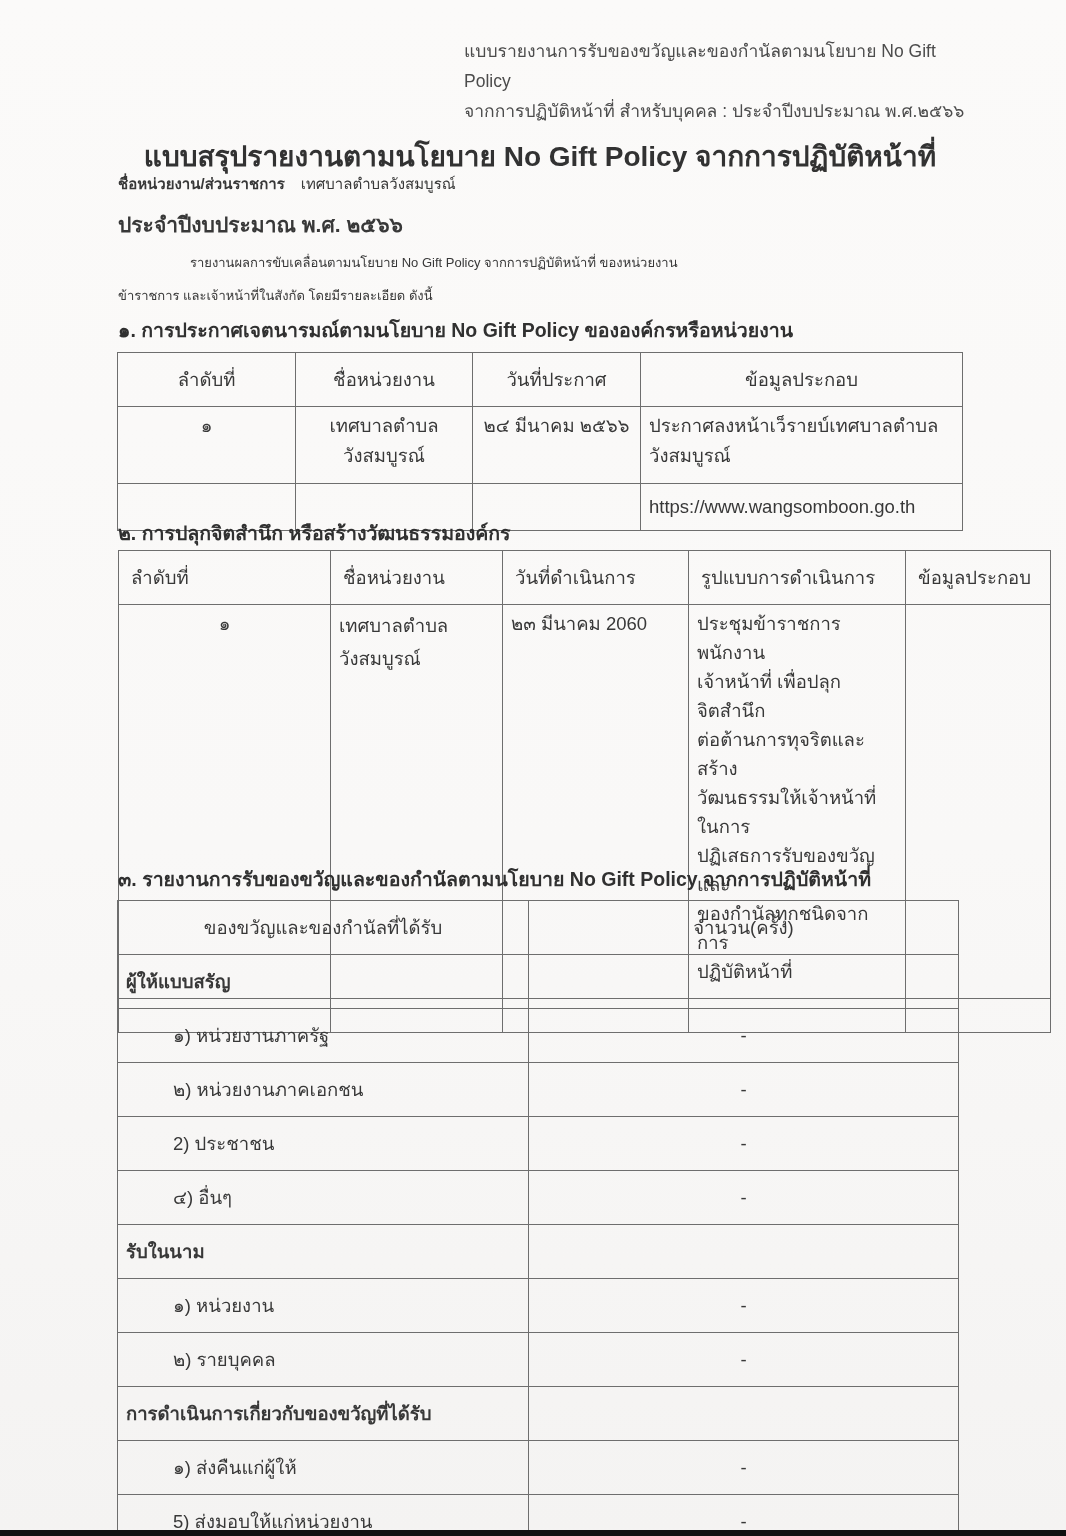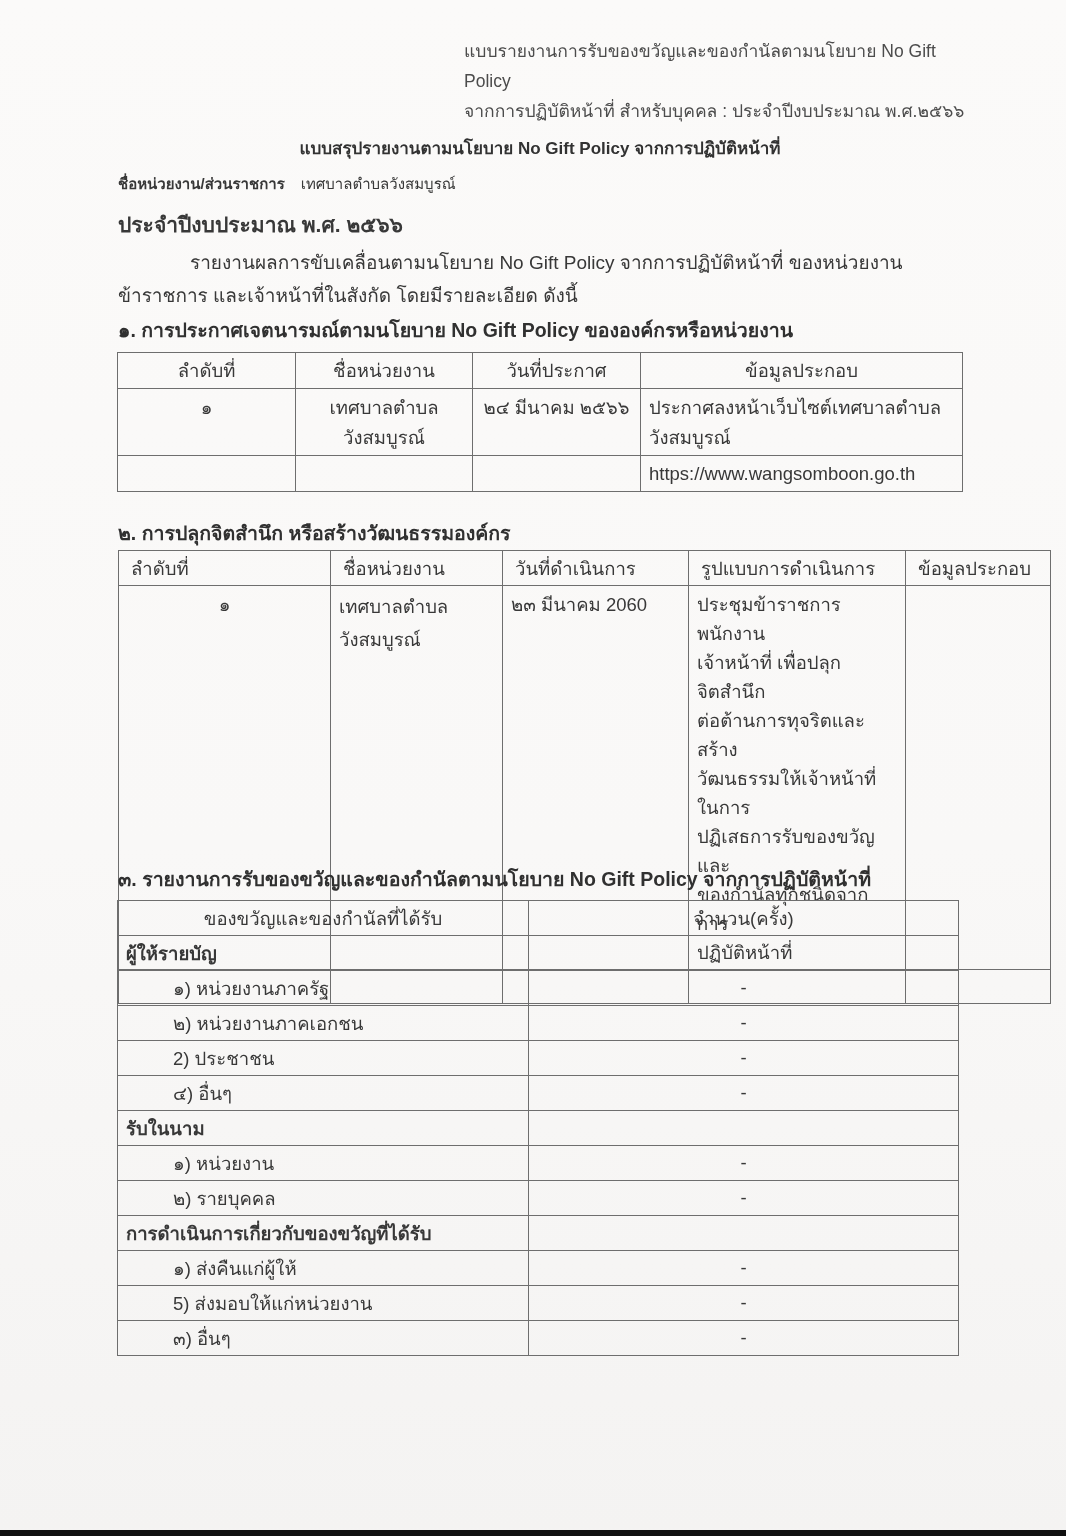--- a/index.html
+++ b/index.html
@@ -15,39 +15,39 @@
     background: linear-gradient(180deg, #fbfaf9 0%, #f9f8f7 55%, #f4f3f2 100%);
     overflow: hidden;
   }
   .scan-header {
     position: absolute; left: 464px; top: 36px; width: 510px;
     font-size: 17.5px; line-height: 32px; color: #4c4c4c;
     white-space: pre-line;
   }
   .doc-title {
     position: absolute; left: 118px; top: 134px; width: 844px;
-    text-align: center; font-weight: bold; font-size: 17px; color: #323232;
+    text-align: center; font-weight: bold; font-size: 28px; color: #323232;
   }
   .agency-line { position: absolute; left: 118px; top: 172px; font-size: 15px; }
   .agency-line .lbl { font-weight: bold; margin-right: 16px; }
   .fiscal-line { position: absolute; left: 118px; top: 208px; font-size: 21px; font-weight: bold; }
   .intro {
     position: absolute; left: 118px; top: 246px; width: 866px;
-    font-size: 19px; line-height: 33px; white-space: pre-line; text-indent: 72px;
+    font-size: 13px; line-height: 33px; white-space: pre-line; text-indent: 72px;
   }
   .sec-heading { position: absolute; left: 118px; font-weight: bold; font-size: 19.5px; color: #303030; text-align: right; }
   .sec1-heading { top: 315px; }
   .sec2-heading { top: 518px; }
   .sec3-heading { top: 864px; }
 
   table { position: absolute; border-collapse: collapse; table-layout: fixed; background: transparent; }
   th, td {
     border: 1px solid #6e6e6e;
     font-size: 18.5px; font-weight: normal;
-    padding: 2px 8px; vertical-align: middle;
+    padding: 12px 8px; vertical-align: middle;
     overflow: hidden;
   }
   .pre { white-space: pre-line; line-height: 30px; }
   .ctr { text-align: center; }
   .top { vertical-align: top; padding-top: 4px; }
 
   .t1 { left: 117px; top: 352px; width: 845px; }
   .t1 tr.hdr { height: 36px; }
   .t1 tr.hdr th { text-align: center; }
   .t1 tr.r1 { height: 62px; }
@@ -105,21 +105,21 @@
       <th>ลำดับที่</th>
       <th>ชื่อหน่วยงาน</th>
       <th>วันที่ประกาศ</th>
       <th>ข้อมูลประกอบ</th>
     </tr>
     <tr class="r1">
       <td class="ctr top">๑</td>
       <td class="ctr top pre">เทศบาลตำบล
 วังสมบูรณ์</td>
       <td class="ctr top">๒๔ มีนาคม ๒๕๖๖</td>
-      <td class="top pre">ประกาศลงหน้าเว็บไซต์เทศบาลตำบล
+      <td class="top pre">ประกาศลงหน้าเว็รายบ์เทศบาลตำบล
 วังสมบูรณ์</td>
     </tr>
     <tr class="r2">
       <td></td>
       <td></td>
       <td></td>
       <td>https://www.wangsomboon.go.th</td>
     </tr>
   </tbody>
     </table>
@@ -172,21 +172,21 @@
     <colgroup>
         <col style="width:411px">
         <col style="width:430px">
       </colgroup>
     <tbody>
         <tr class="hdr">
       <th>ของขวัญและของกำนัลที่ได้รับ</th>
       <th>จำนวน(ครั้ง)</th>
     </tr>
     <tr class="group">
-      <td class="lab">ผู้ให้รายบัญ</td>
+      <td class="lab">ผู้ให้แบบสรัญ</td>
       <td class="val"></td>
     </tr>
     <tr class="item">
       <td class="lab">๑) หน่วยงานภาครัฐ</td>
       <td class="val">-</td>
     </tr>
     <tr class="item">
       <td class="lab">๒) หน่วยงานภาคเอกชน</td>
       <td class="val">-</td>
     </tr>

